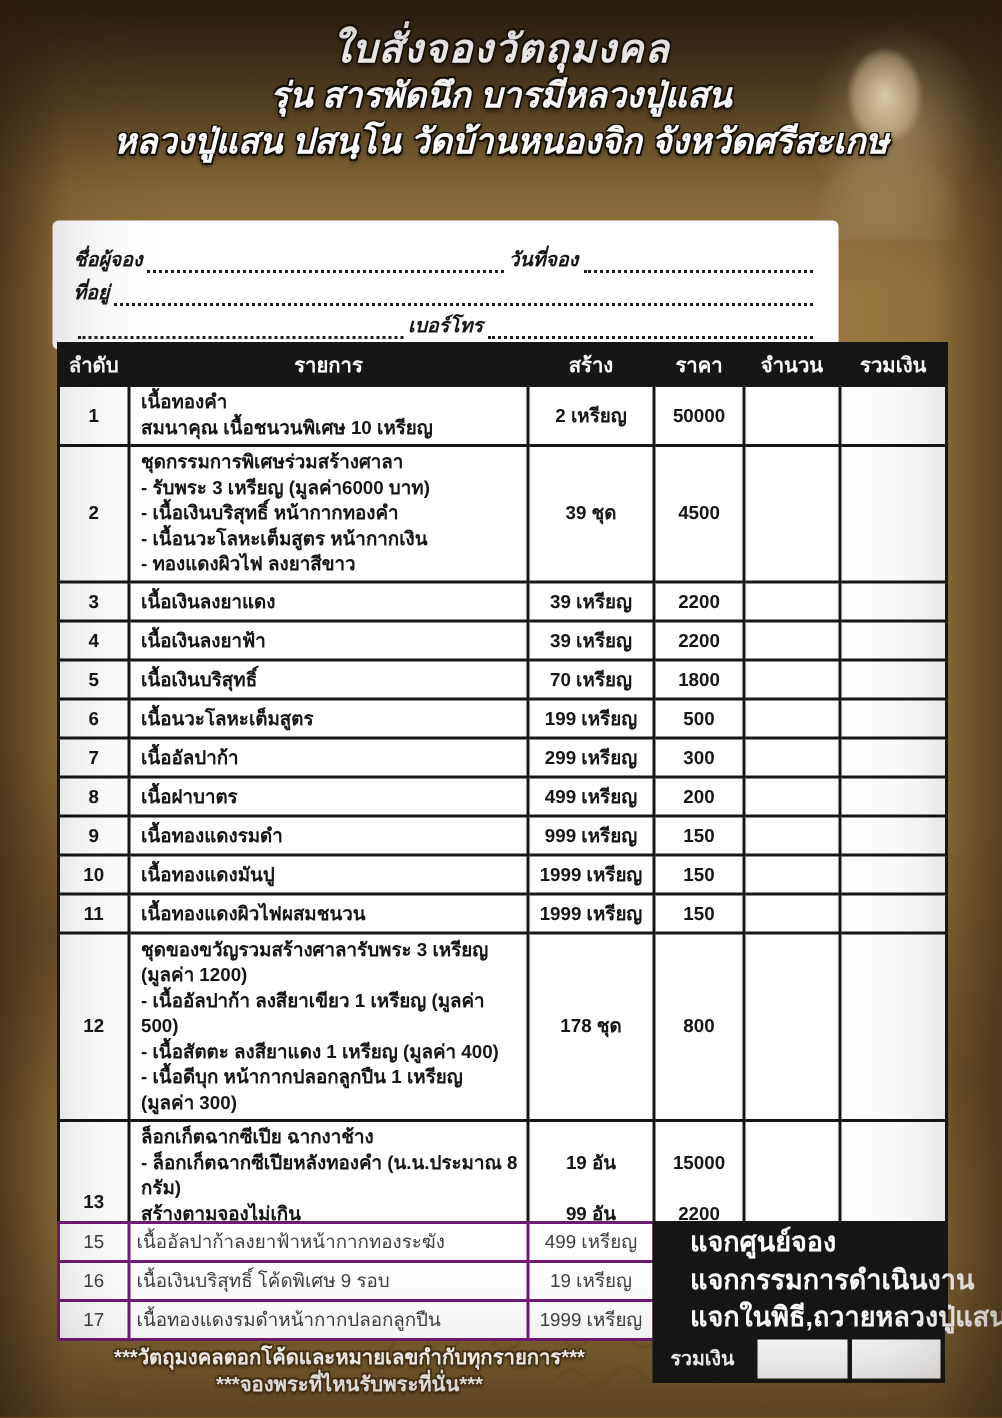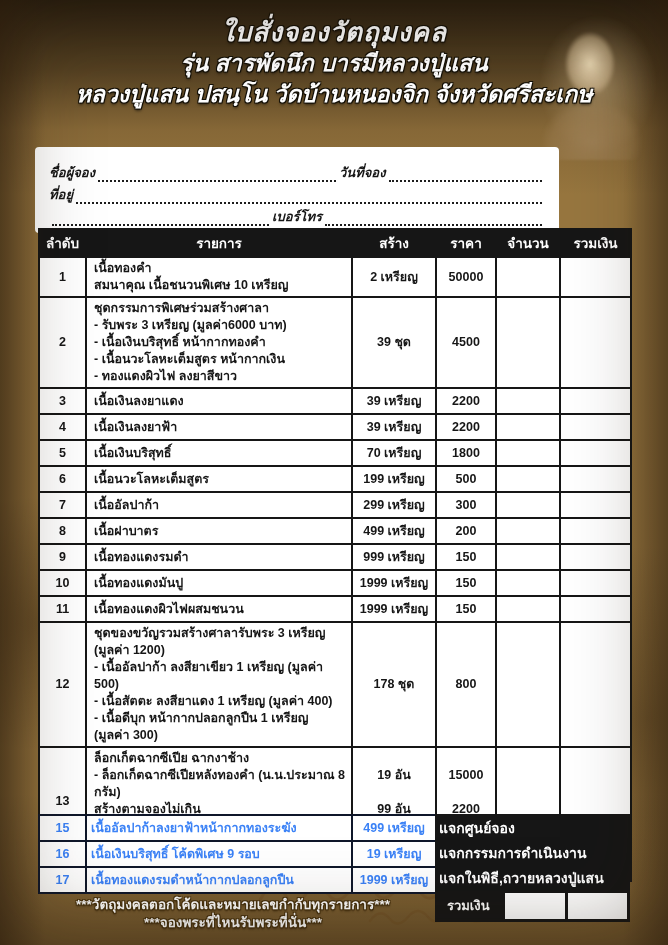--- a/index.html
+++ b/index.html
@@ -62,25 +62,25 @@
   td.c{text-align:center;padding:2px 1px;}
   td.blank{background:#fff;}
   tr.h-head{height:24px;} tr.h-a{height:40px;} tr.h-b{height:90px;}
   tr.h-s{height:26px;} tr.h-c{height:72px;} tr.h-d{height:88px;}
   td.vtop{vertical-align:top;}
   .mv{line-height:17px;} .gsk{margin-top:17px;}
 
   
   .bottomblock{position:absolute;left:38px;top:814px;width:592px;height:112px;z-index:3;}
   .mini{position:absolute;left:0;top:0;width:399px;border-collapse:collapse;table-layout:fixed;}
-  .mini th,.mini td{border:2px solid #0f172a;box-sizing:border-box;background:#fff;color:#3b82f6;font-size:12.5px;font-weight:bold;line-height:17px;}
+  .mini th,.mini td{border:2px solid #701a75;box-sizing:border-box;background:#fff;color:#404040;font-size:12.5px;font-weight:normal;line-height:17px;}
   .mini td{padding:2px 4px;vertical-align:middle;}
   .mini tr{height:26px;}
   .blackbox{position:absolute;left:397px;top:0;width:195px;height:108px;background:#161616;box-sizing:border-box;}
-  .give{height:25px;line-height:25px;padding-left:4px;font-size:14px;font-weight:bold;color:#fff;white-space:nowrap;}
+  .give{height:25px;line-height:25px;padding-left:25px;font-size:18px;font-weight:bold;color:#fff;white-space:nowrap;}
   .give:first-child{margin-top:2px;}
   .totalrow{position:absolute;left:0;bottom:3px;right:3px;height:26px;display:flex;}
   .tlabel{width:58px;padding-left:12px;color:#fff;font-weight:bold;font-size:13px;line-height:26px;}
   .tcell{width:60px;background:#fff;margin-right:3px;}
   .tcell2{flex:1;background:#fff;}
 
   
   .footnotes{position:absolute;left:32px;top:896px;width:402px;text-align:center;z-index:4;color:#ffffff;font-weight:bold;font-size:13.5px;line-height:18px;}
   .footnotes div{text-shadow:-1px -1px 0 #47320f,1px -1px 0 #47320f,-1px 1px 0 #47320f,1px 1px 0 #47320f,0 2px 2px rgba(40,25,5,.7);}
 </style>

